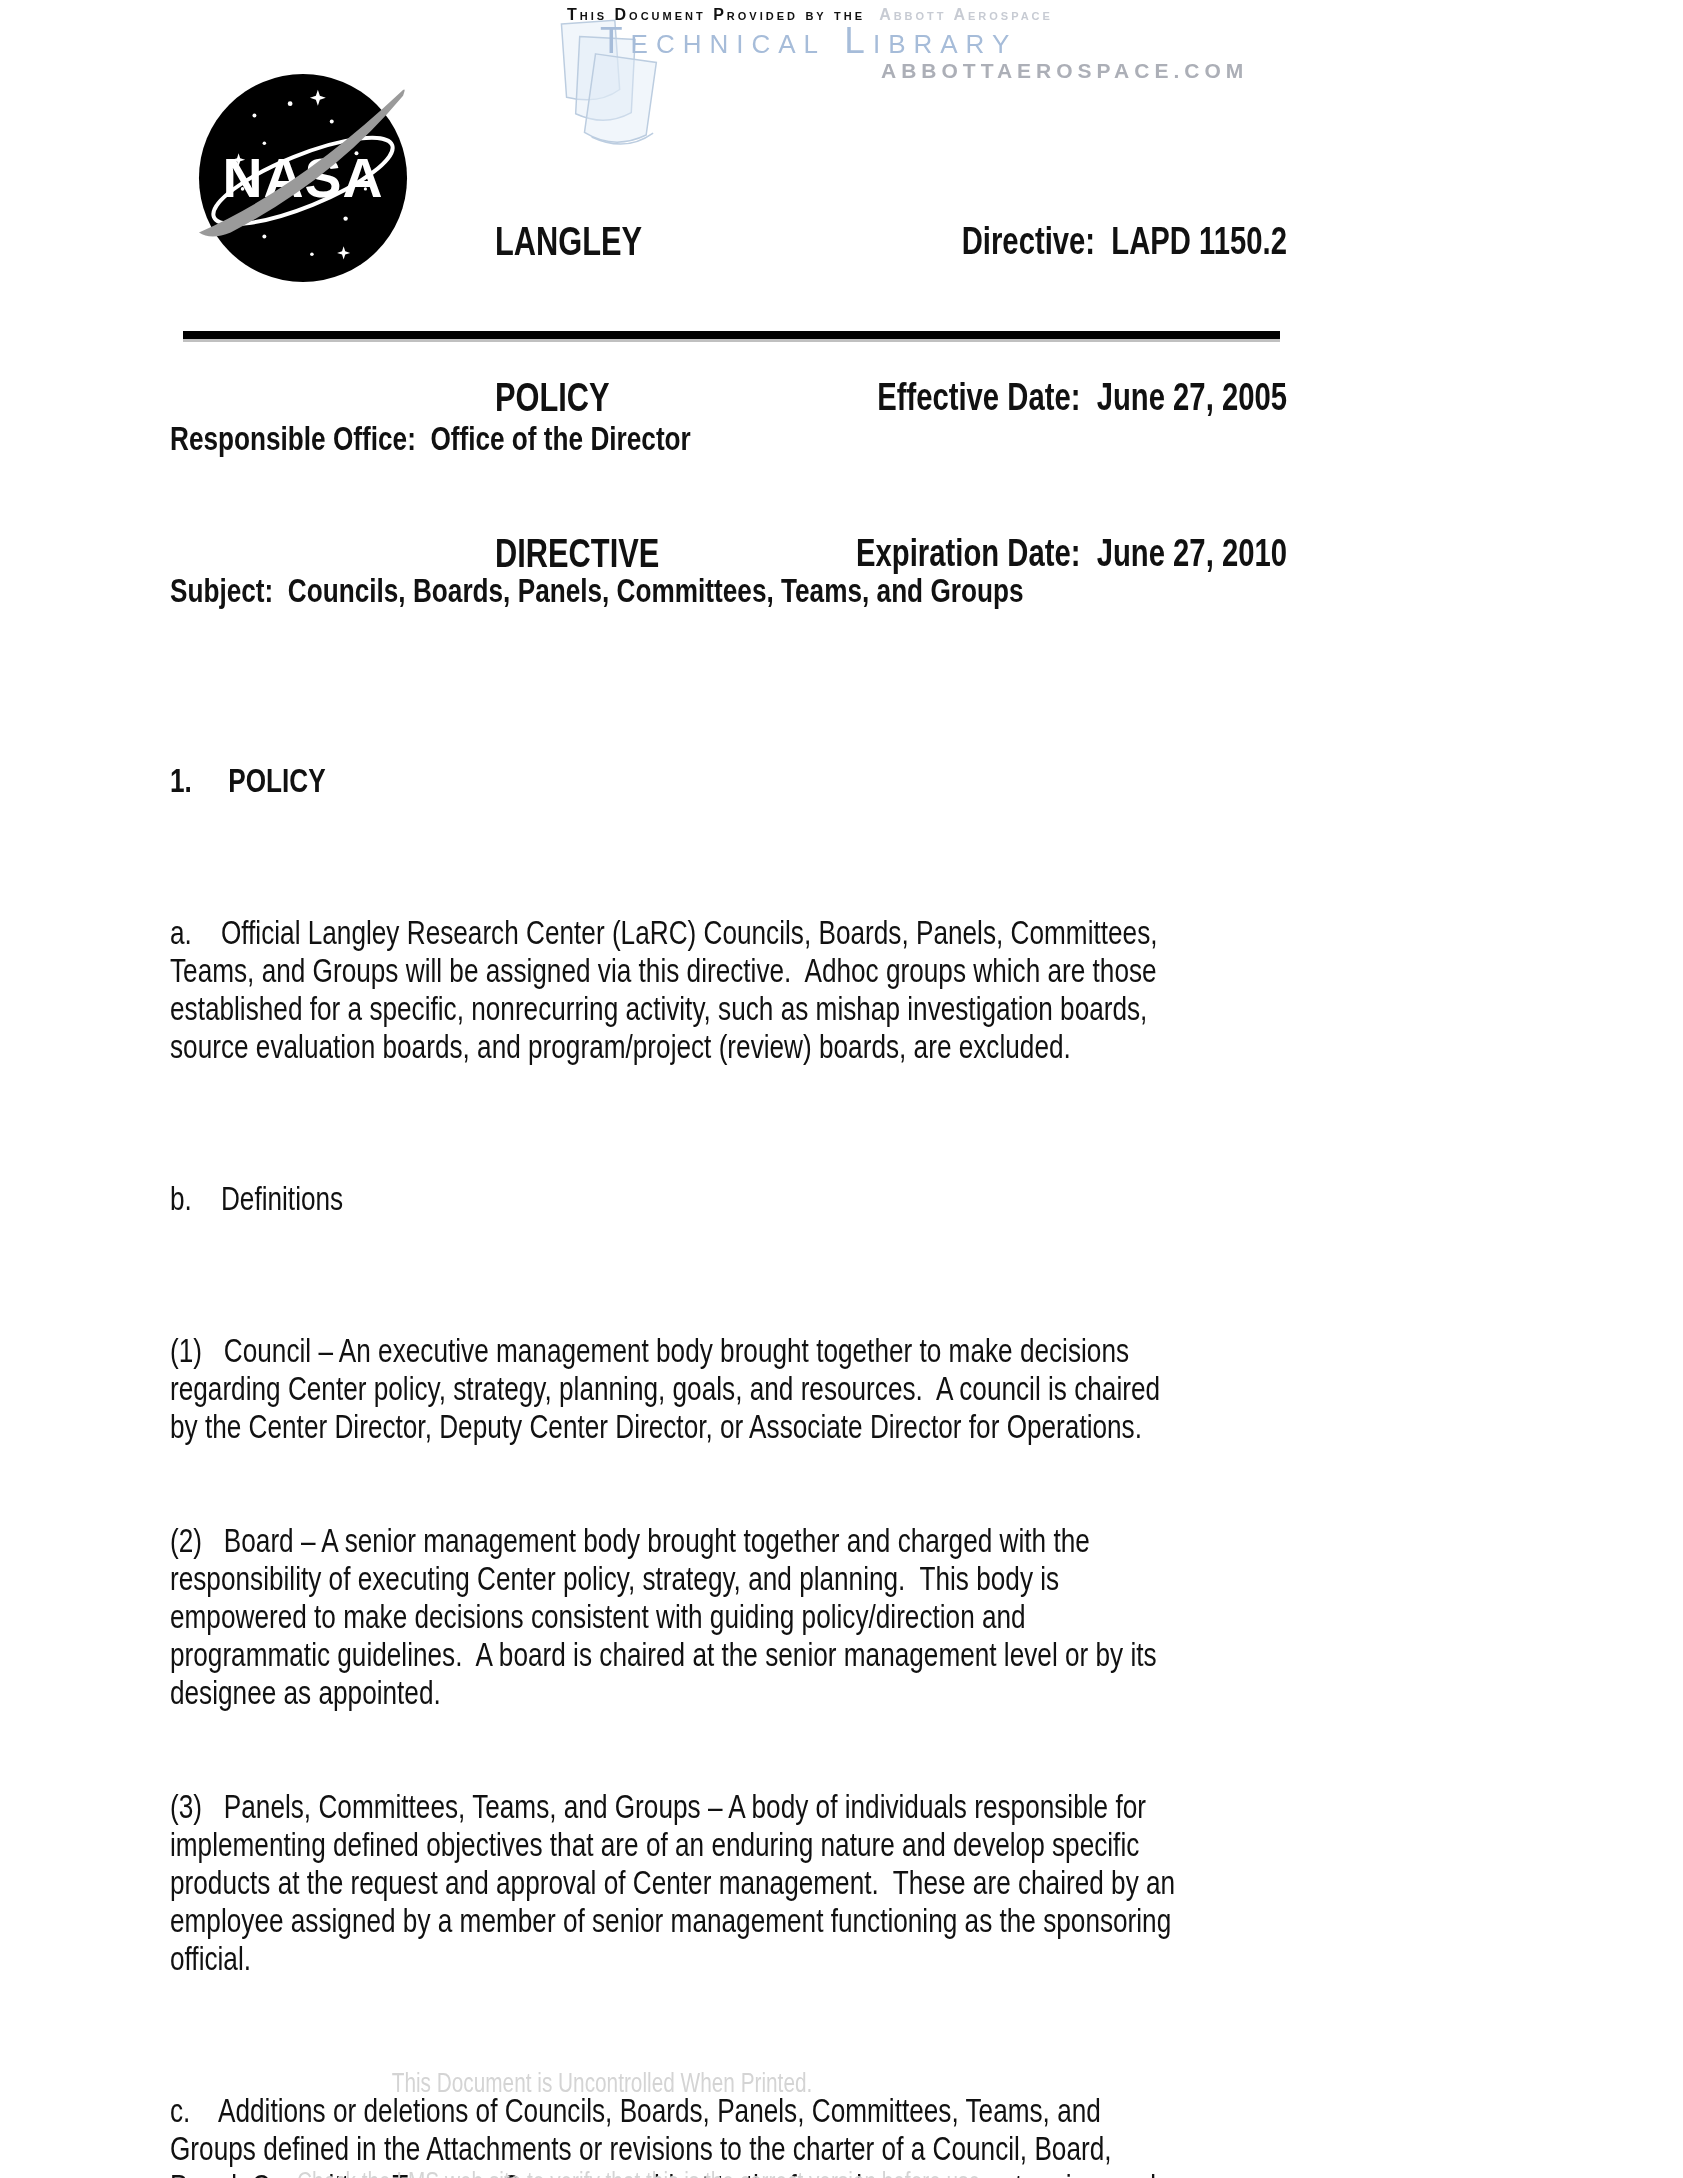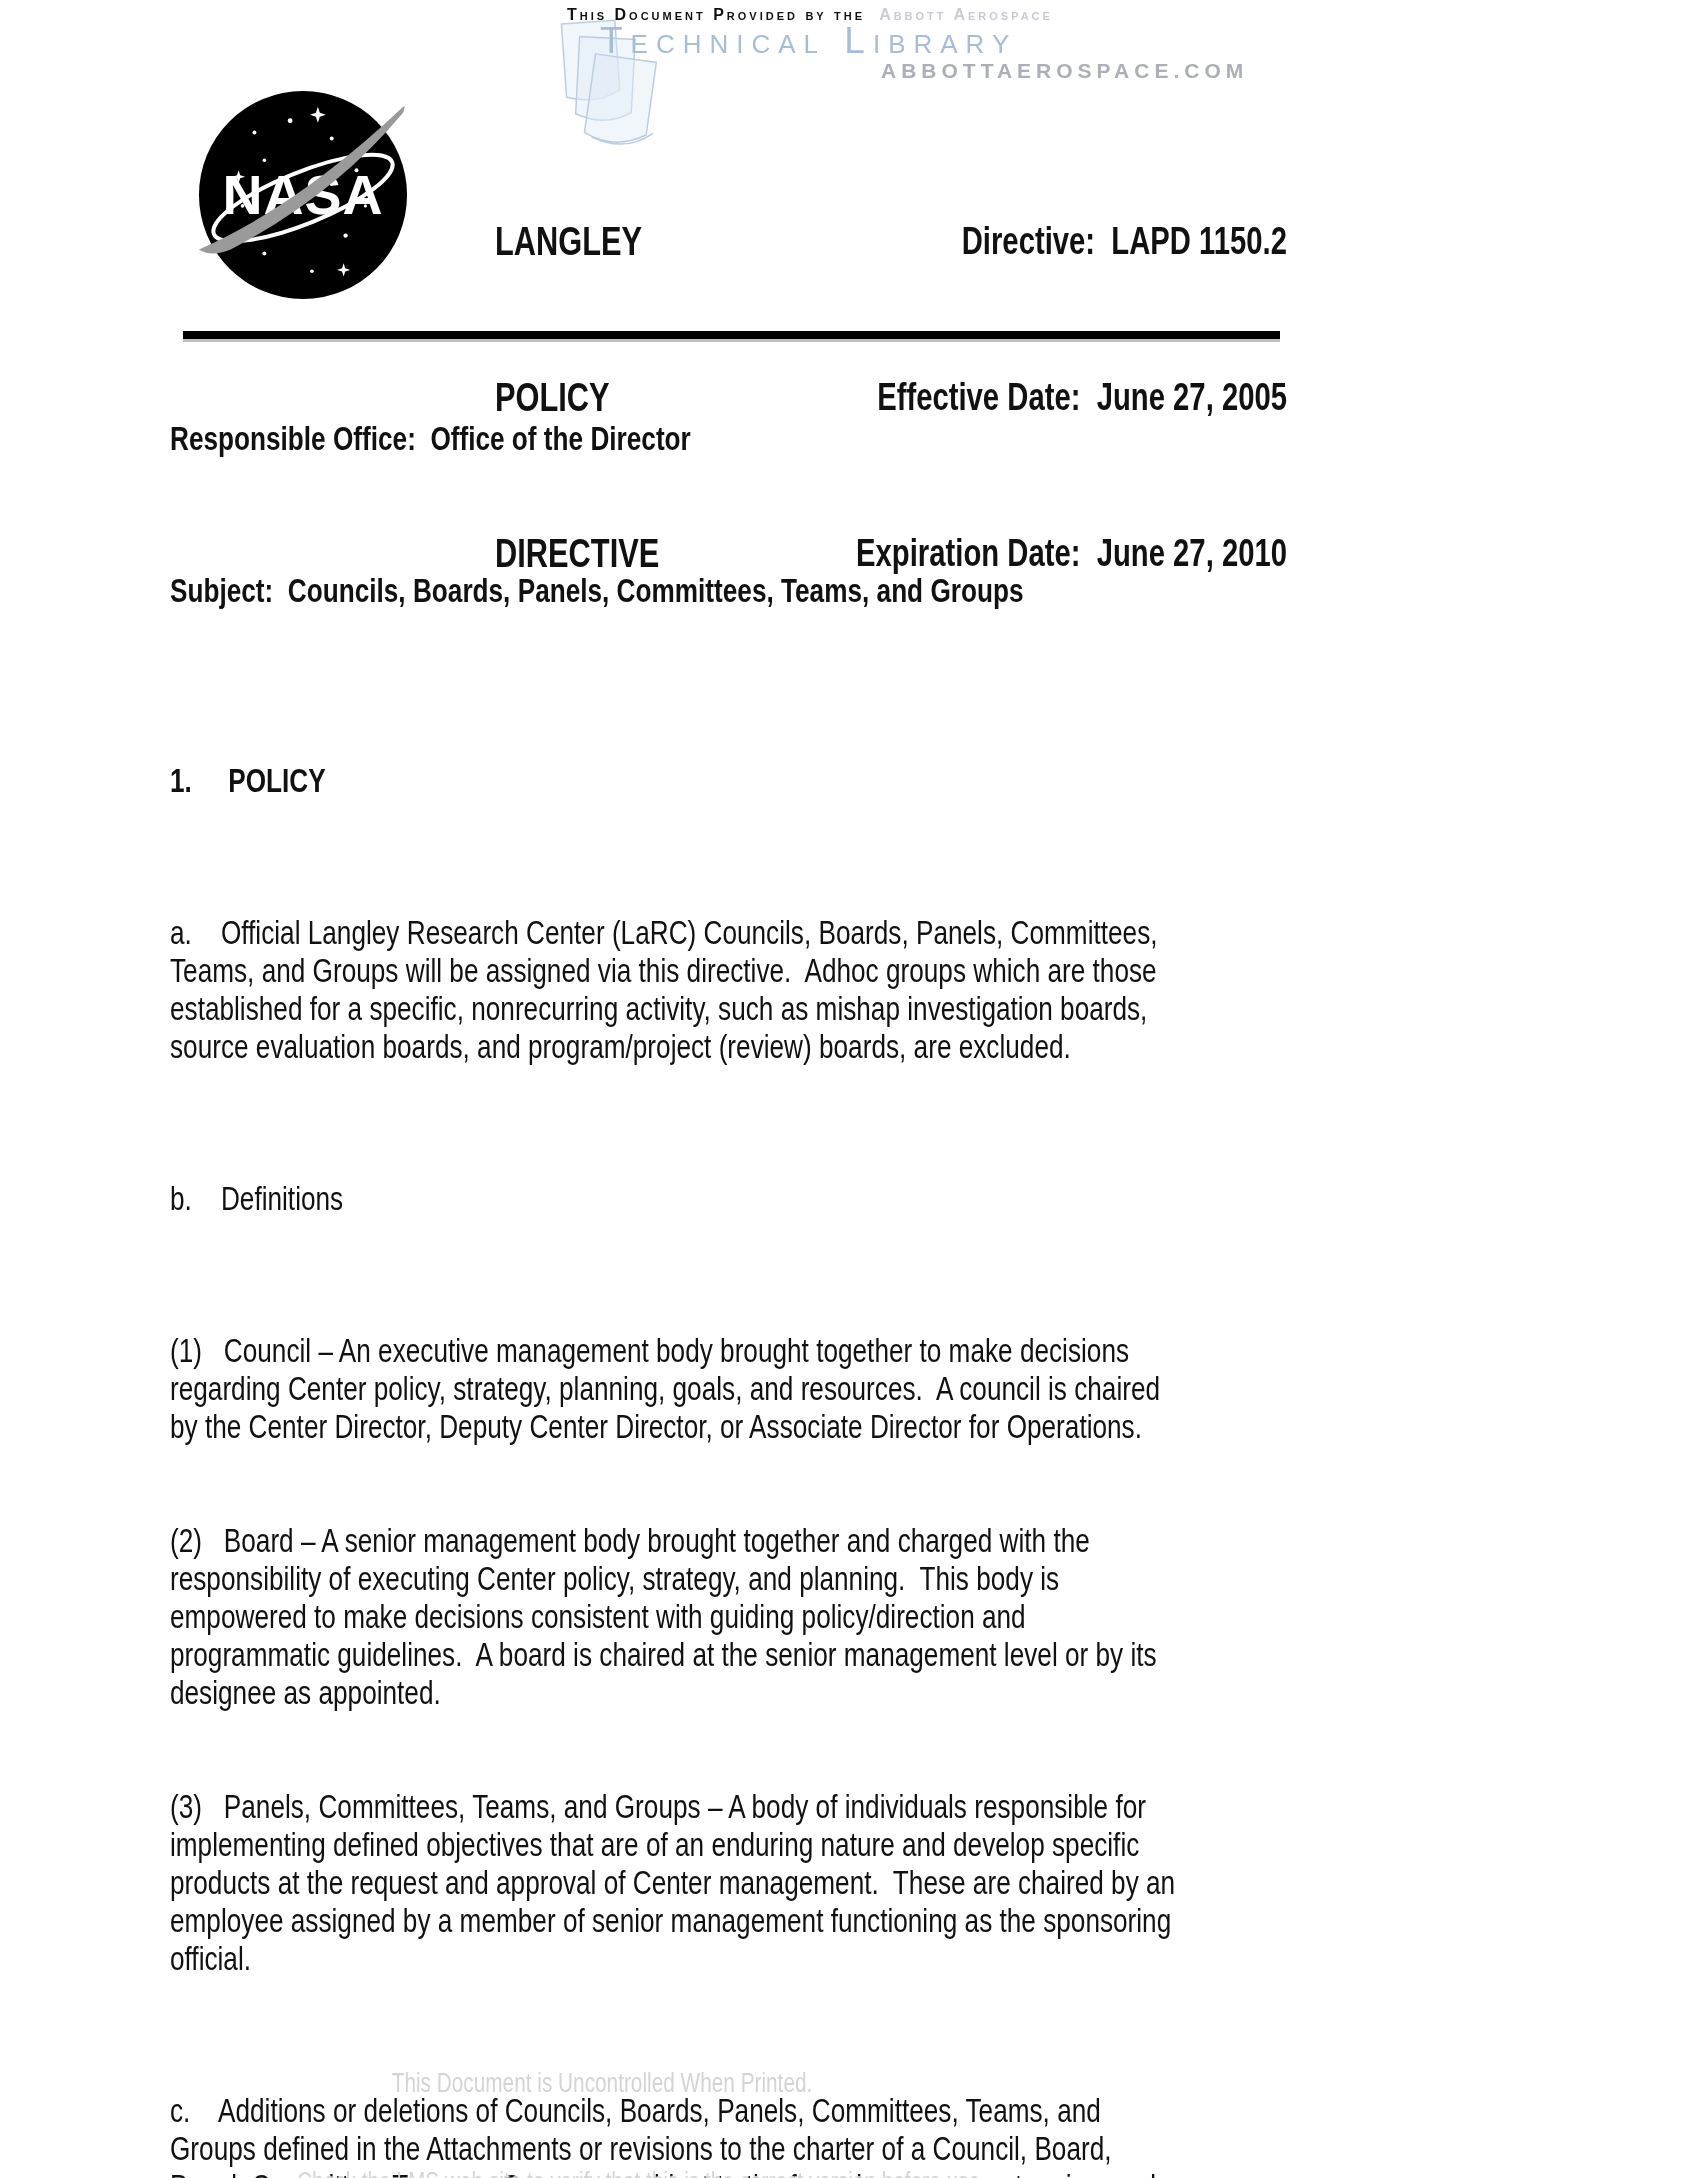--- a/index.html
+++ b/index.html
@@ -16,21 +16,21 @@
   .wm-line1{position:absolute;left:567px;top:6px;font-size:16px;font-weight:600;
     font-variant:small-caps;letter-spacing:3px;white-space:nowrap;}
   .wm-brand{color:#c7cbd3;margin-left:14px;}
   .wm-line2{position:absolute;left:600px;top:20px;font-size:37px;font-weight:400;
     font-variant:small-caps;letter-spacing:8px;color:#a6bcd9;white-space:nowrap;}
   .wm-line3{position:absolute;left:881px;top:59px;font-size:21px;font-weight:700;
     letter-spacing:5px;color:#acafb7;white-space:nowrap;}
   .wm-sheets{position:absolute;left:556px;top:14px;}
 
   
-  .nasa-logo{position:absolute;left:195px;top:87px;}
+  .nasa-logo{position:absolute;left:195px;top:70px;}
   .org-block{position:absolute;left:495px;top:111px;font-size:40px;line-height:52px;
     font-weight:bold;white-space:pre;}
   .dates-block{position:absolute;left:693px;top:111px;width:594px;text-align:right;
     font-size:38px;line-height:52px;font-weight:bold;white-space:pre;}
   .rule{position:absolute;left:183px;top:331px;width:1097px;height:8px;background:#000;
     box-shadow:0 3px 0 rgba(140,140,140,.55);}
 
   
   .doc-body{position:absolute;left:170px;top:343px;width:1505px;font-size:34px;
     line-height:38px;white-space:pre-wrap;}

